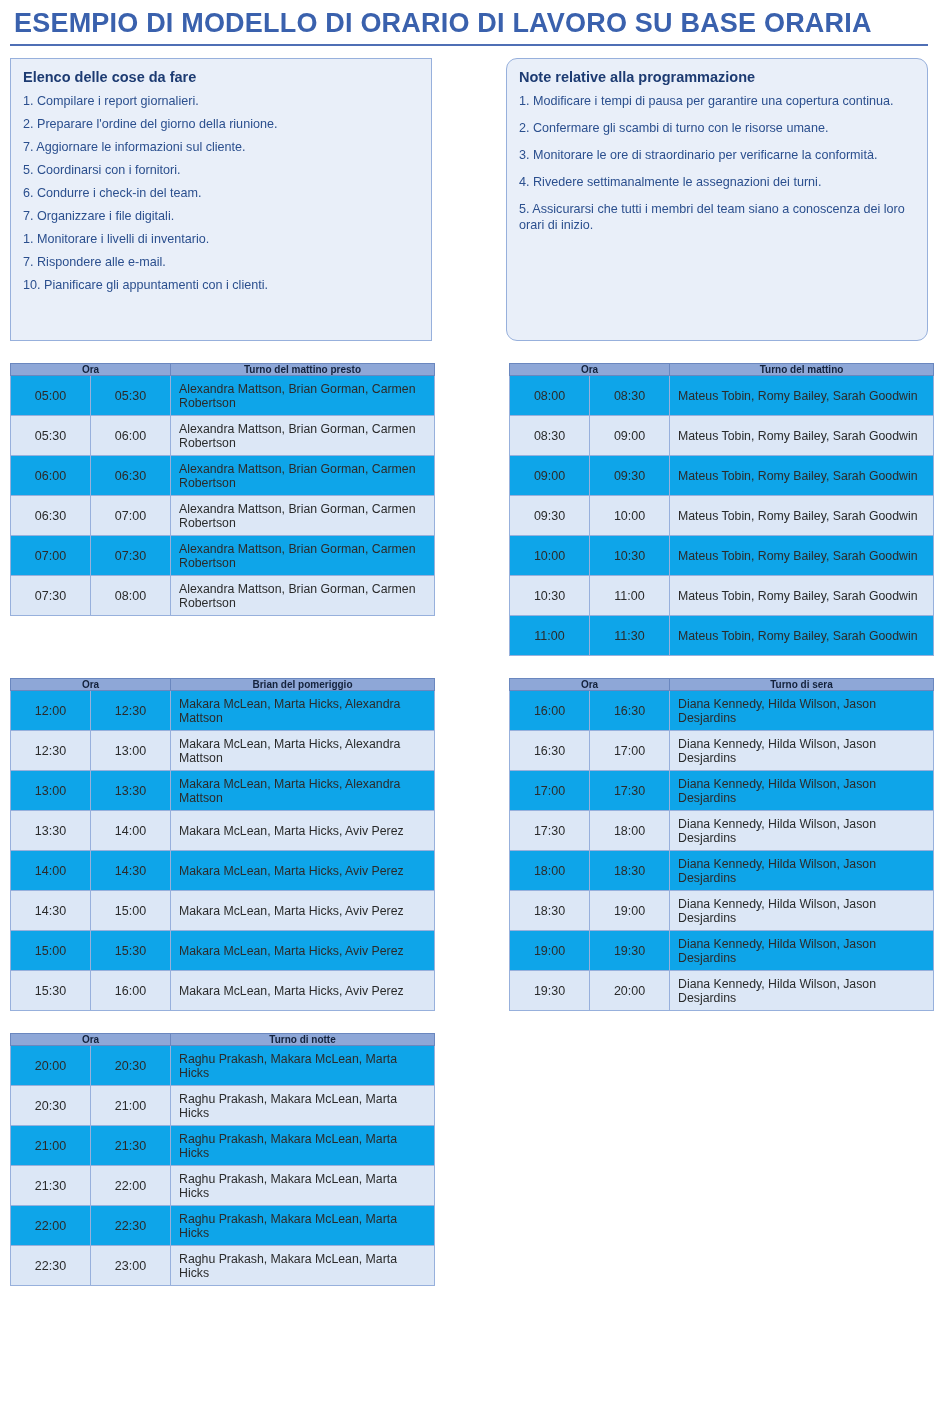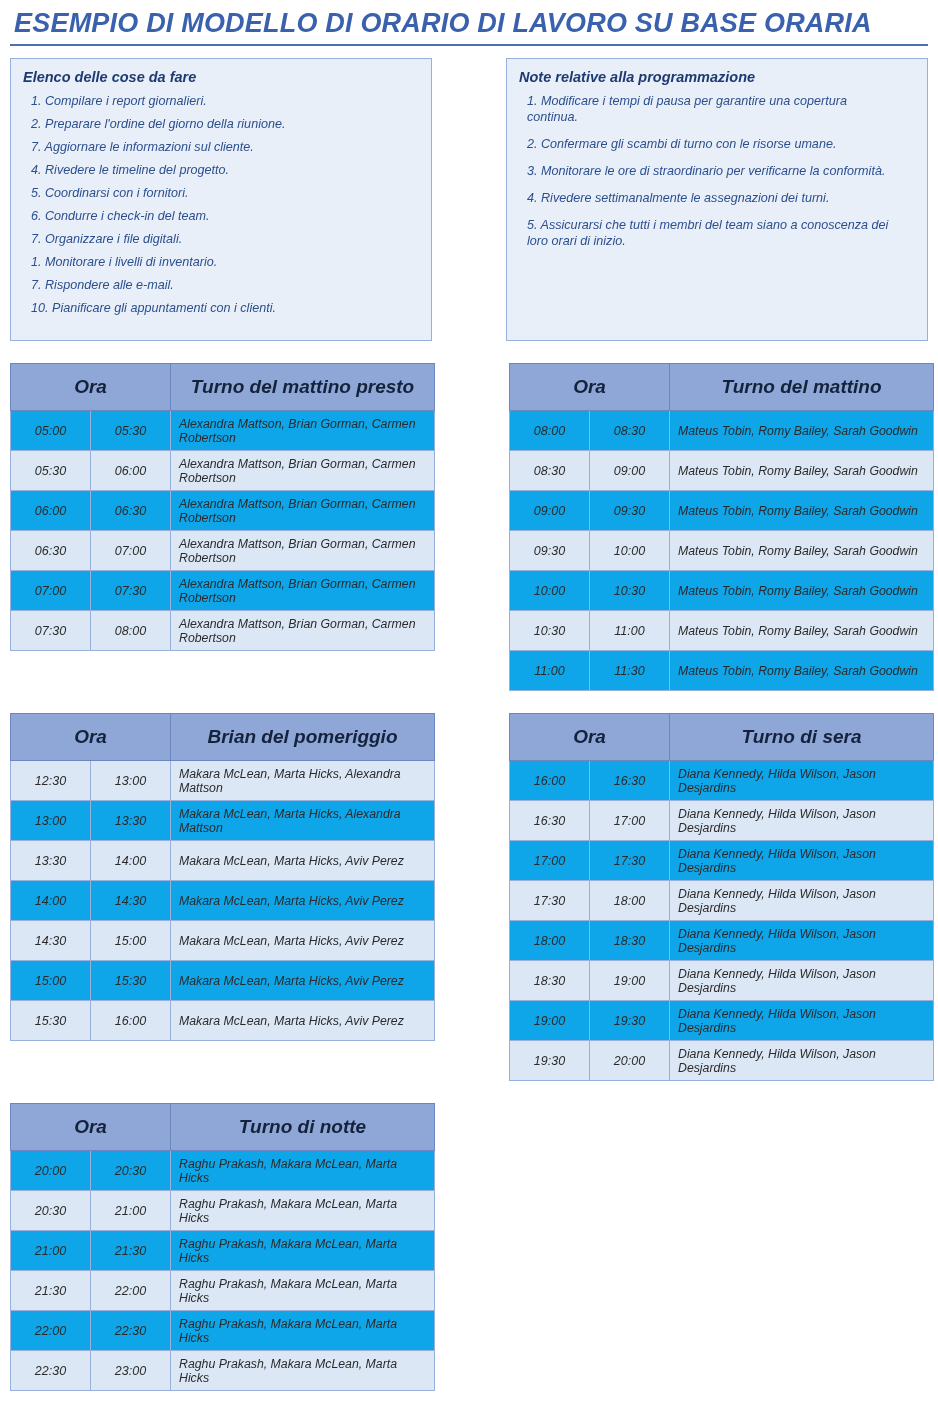--- a/index.html
+++ b/index.html
@@ -14,21 +14,20 @@
     font-family: "Liberation Sans", sans-serif;
     color: #2a2a2a;
     position: relative;
     overflow: hidden;
   }
   .page {
     width: 938px;
     height: 1410px;
     padding: 0 10px;
     position: relative;
-    font-style: italic;
   }
   
   .title-bar {
     padding: 8px 4px 6px 4px;
     border-bottom: 2px solid #4f6fb5;
   }
   .title-bar h1 {
     margin: 0;
     font-size: 27px;
     line-height: 30px;
@@ -42,29 +41,29 @@
     display: flex;
     gap: 74px;
     margin-top: 12px;
   }
   .note-box {
     width: 424px;
     background: #e9eff9;
     border: 1px solid #97b0dc;
     padding: 10px 18px 12px 12px;
   }
-  .note-box.tall { min-height: 283px; }
+  .note-box.tall { min-height: 283px; border-radius: 11px; }
   .note-title {
     font-size: 14.5px;
     font-weight: bold;
     color: #1d3b72;
     margin-bottom: 8px;
   }
   .note-list {
-    margin: 8px;
+    margin: 0;
     padding: 0;
     list-style: none;
   }
   .note-list li {
     font-size: 12.6px;
     line-height: 16px;
     color: #2b4f8e;
     margin-bottom: 7px;
   }
   .note-list.wrapping li { margin-bottom: 11px; }
@@ -77,23 +76,23 @@
   }
   table.shift {
     width: 424px;
     border-collapse: collapse;
     table-layout: fixed;
   }
   table.shift th {
     background: #8ea7d7;
     border: 1px solid #6a87bf;
     color: #14223c;
-    font-size: 19px;
+    font-size: 10px;
     font-weight: bold;
-    padding: 12px 4px;
+    padding: 0 4px;
     text-align: center;
   }
   table.shift td {
     border: 1px solid #97b0dc;
     font-size: 12.3px;
     color: #2b2b2b;
     padding: 5px 8px;
     vertical-align: middle;
     height: 40px;
   }
@@ -116,21 +115,20 @@
     <h1>ESEMPIO DI MODELLO DI ORARIO DI LAVORO SU BASE ORARIA</h1>
   </div>
 
   <div class="notes-row">
     <div class="note-box">
       <div class="note-title">Elenco delle cose da fare</div>
       <ul class="note-list">
         <li>1. Compilare i report giornalieri.</li>
         <li>2. Preparare l'ordine del giorno della riunione.</li>
         <li>7. Aggiornare le informazioni sul cliente.</li>
-        <li>4. Rivedere le timeline del progetto.</li>
         <li>5. Coordinarsi con i fornitori.</li>
         <li>6. Condurre i check-in del team.</li>
         <li>7. Organizzare i file digitali.</li>
         <li>1. Monitorare i livelli di inventario.</li>
         <li>7. Rispondere alle e-mail.</li>
         <li>10. Pianificare gli appuntamenti con i clienti.</li>
       </ul>
     </div>
 
     <div class="note-box tall">
@@ -251,20 +249,25 @@
           <col class="col-time">
           <col class="col-names">
         </colgroup>
       <thead>
         <tr>
           <th colspan="2">Ora</th>
           <th>Brian del pomeriggio</th>
         </tr>
       </thead>
       <tbody>
+        <tr class="odd">
+          <td class="time">12:00</td>
+          <td class="time">12:30</td>
+          <td>Makara McLean, Marta Hicks, Alexandra Mattson</td>
+        </tr>
         <tr class="even">
           <td class="time">12:30</td>
           <td class="time">13:00</td>
           <td>Makara McLean, Marta Hicks, Alexandra Mattson</td>
         </tr>
         <tr class="odd">
           <td class="time">13:00</td>
           <td class="time">13:30</td>
           <td>Makara McLean, Marta Hicks, Alexandra Mattson</td>
         </tr>

